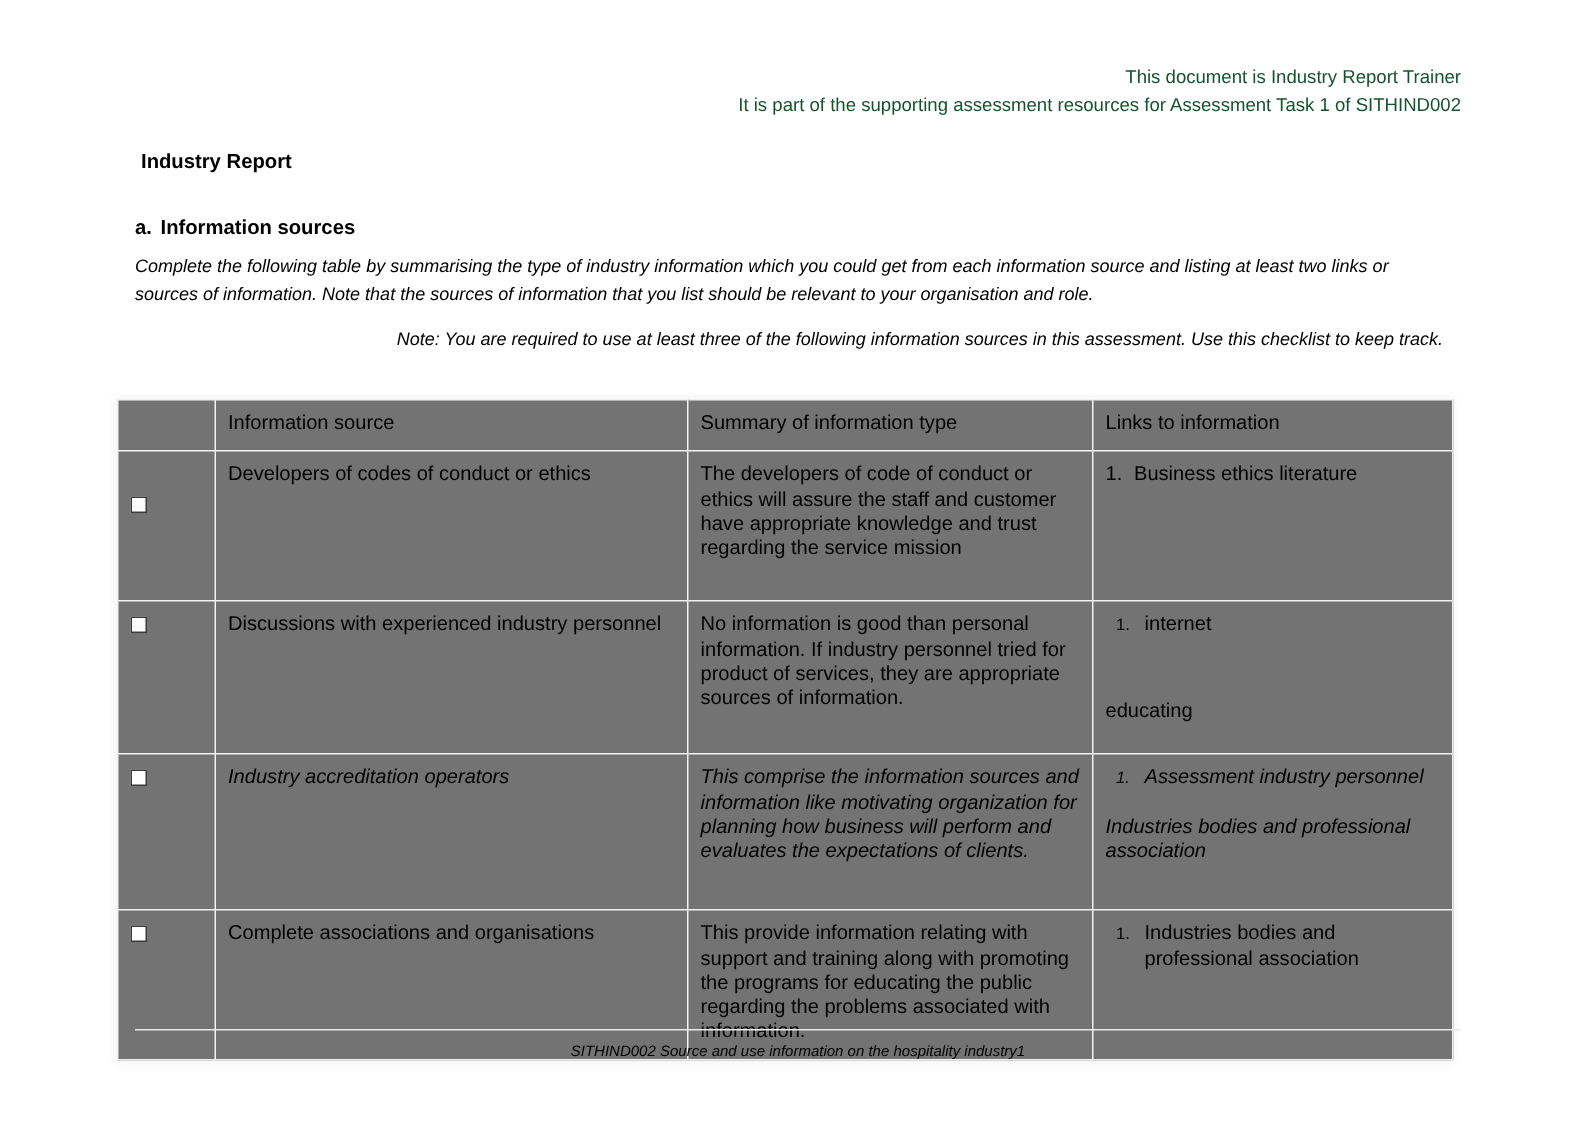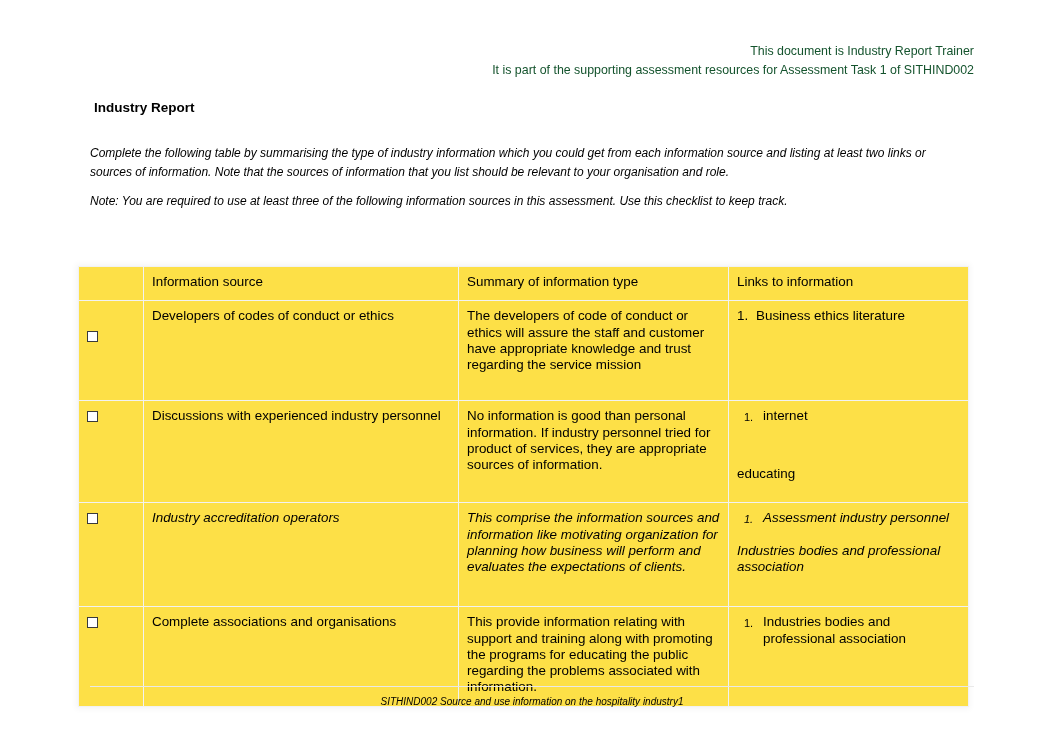--- a/index.html
+++ b/index.html
@@ -66,37 +66,38 @@
 
   .instr {
     font-style: italic;
     font-size: 12px;
     line-height: 19.3px;
     margin: 0 0 10px 0;
     max-width: 872px;
   }
   .instr.note {
     margin-bottom: 11px;
+    text-align: right;
   }
 
   
   .table-wrap {
     position: absolute;
     top: 266px;
     left: 78px;
     width: 890px;
     background: #fdfdfd;
     box-shadow: 0 0 6px 2px rgba(0,0,0,0.045);
   }
 
   table.checklist {
     border-collapse: collapse;
     width: 890px;
     table-layout: fixed;
-    background: #fde047;
+    background: #737373;
   }
 
   table.checklist td {
     vertical-align: top;
     border: 1px solid #f2f2f2;
     padding: 7px 8px 10px 8px;
     font-size: 13.4px;
     line-height: 16.3px;
     color: #000000;
   }
@@ -202,20 +203,23 @@
 <div class="page">
 
   <div class="doc-header">
     <div>This document is Industry Report Trainer</div>
     <div>It is part of the supporting assessment resources for Assessment Task 1 of SITHIND002</div>
   </div>
 
   <div class="content">
     <p class="title">Industry Report</p>
 
+    <p class="section-heading">
+      <span class="marker">a.</span><span>Information sources</span>
+    </p>
 
     <p class="instr">Complete the following table by summarising the type of industry information which you could get from each information source and listing at least two links or sources of information. Note that the sources of information that you list should be relevant to your organisation and role.</p>
     <p class="instr note">Note: You are required to use at least three of the following information sources in this assessment. Use this checklist to keep track.</p>
   </div>
 
   <div class="table-wrap">
     <table class="checklist">
       <colgroup>
         <col class="c-check">
         <col class="c-source">

